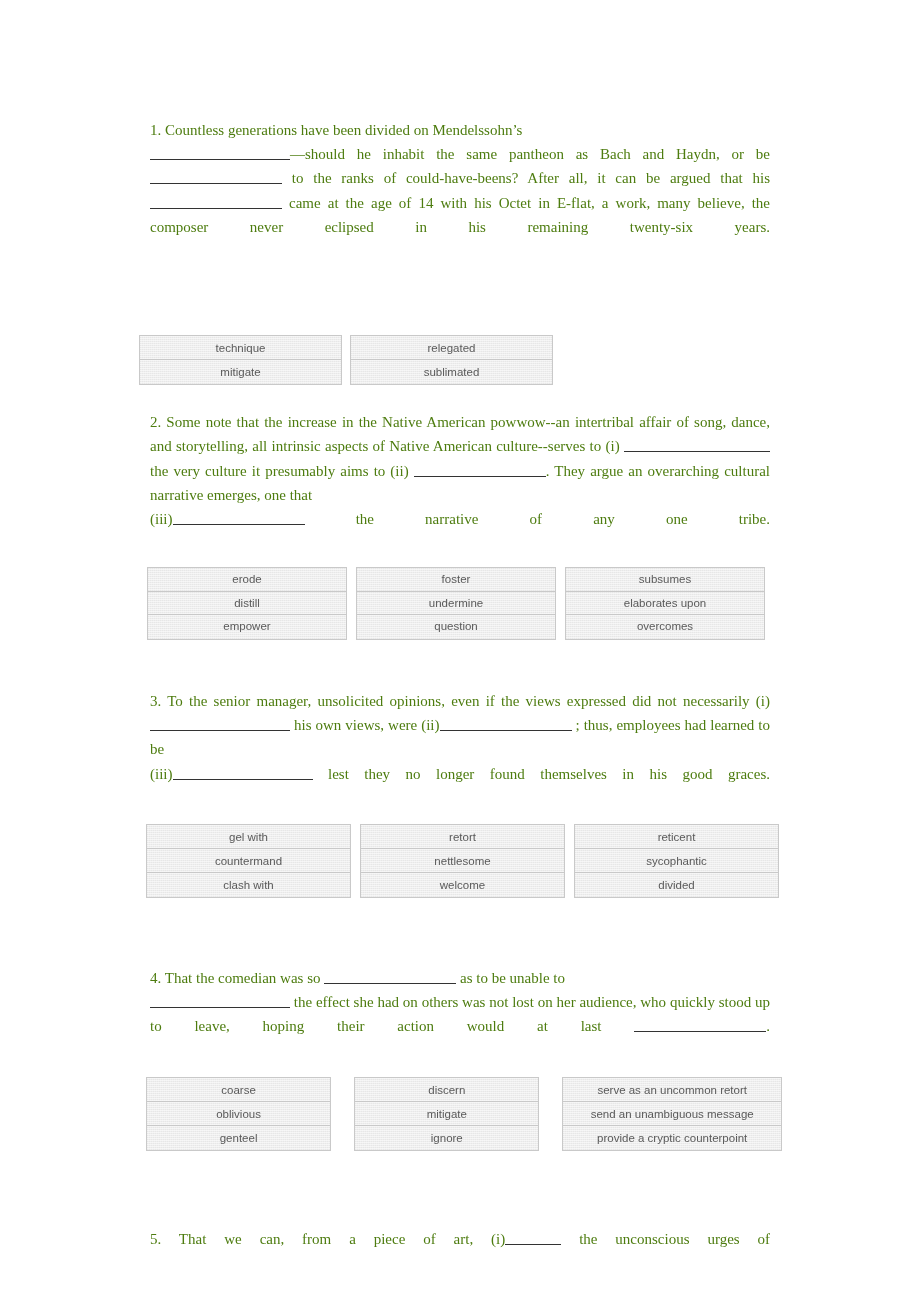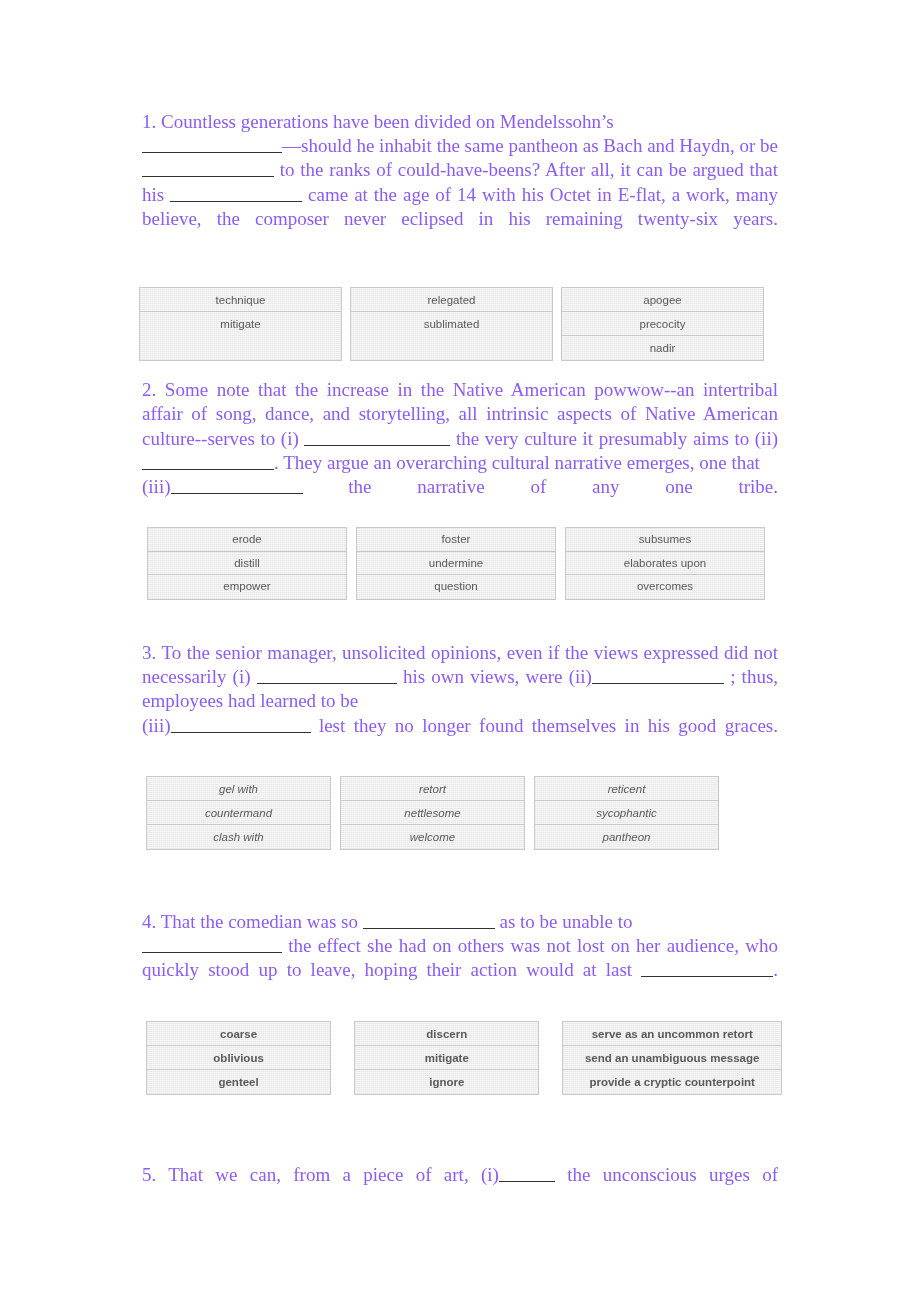--- a/index.html
+++ b/index.html
@@ -27,26 +27,26 @@
   .content {
     position: absolute;
     left: 138px;
     top: 106px;
     width: 644px;
   }
 
   
   .question {
     font-family: "Liberation Serif", serif;
-    font-size: 19px;
+    font-size: 15px;
     line-height: 24.2px;
     text-align: justify;
     text-justify: inter-word;
-    color: #8b5cf6;
-    margin: 4px;
+    color: #4d7c0f;
+    margin: 12px;
     -webkit-hyphens: none;
     hyphens: none;
   }
   .question::after {
     content: "";
     display: inline-block;
     width: 100%;
   }
   .question .nojust::after { content: none; }
 
@@ -85,32 +85,32 @@
     line-height: 24px;
     border-bottom: 1px solid #c9c9c9;
     box-sizing: border-box;
     white-space: nowrap;
     overflow: hidden;
   }
   .choice-cell:last-child { border-bottom: none; }
 
   
   .block-1 { margin-top: 32px; margin-left: 1px; gap: 8px; }
-  .block-1 .choice-col { width: 203px; }
+  .block-1 .choice-col { width: 203px; margin-top: 40px; }
   .block-1 .choice-cell { height: 24px; line-height: 24px; }
 
   .block-2 { margin-left: 9px; gap: 9px; }
   .block-2 .choice-col { width: 200px; }
   .block-2 .choice-cell { height: 23.5px; line-height: 23.5px; }
 
   .block-3 { margin-top: 14px; margin-left: 8px; gap: 9px; }
-  .block-3 .choice-col { width: 185px; font-style: italic; }
+  .block-3 .choice-col { width: 205px; }
   .block-3 .choice-cell { height: 24px; line-height: 24px; }
 
-  .block-4 { margin-top: 14px; margin-left: 8px; gap: 23px; font-weight: bold; }
+  .block-4 { margin-top: 14px; margin-left: 8px; gap: 23px; }
   .block-4 .choice-col { width: 204px; }
   .block-4 .choice-cell { height: 24px; line-height: 24px; }
   .block-4 .col-3 { width: 242px; }
 
   .gap-q2 { height: 13px; }
   .gap-q3 { height: 37px; }
   .gap-q4 { height: 56px; }
   .gap-q5 { height: 64px; }
 </style>
 </head>
@@ -123,25 +123,20 @@
 
     <div class="choices block-1">
       <div class="choice-col">
         <div class="choice-cell">technique</div>
         <div class="choice-cell">mitigate</div>
       </div>
       <div class="choice-col">
         <div class="choice-cell">relegated</div>
         <div class="choice-cell">sublimated</div>
       </div>
-      <div class="choice-col">
-        <div class="choice-cell">apogee</div>
-        <div class="choice-cell">precocity</div>
-        <div class="choice-cell">nadir</div>
-      </div>
     </div>
 
     <div class="gap-q2"></div>
 
     <p class="question"><span>2. Some note that the increase in the Native American powwow--an intertribal affair of song, dance, and storytelling, all intrinsic aspects of Native American culture--serves to (i)</span> <span class="blank b-xl"></span> <span>the very culture it presumably aims to (ii)</span> <span class="blank b-md"></span><span>. They argue an overarching cultural narrative emerges, one that</span><br><span>(iii)</span><span class="blank b-md"></span> <span class="nojust">the narrative of any one tribe.</span></p>
 
     <div class="choices block-2">
       <div class="choice-col">
         <div class="choice-cell">erode</div>
         <div class="choice-cell">distill</div>
@@ -170,21 +165,21 @@
         <div class="choice-cell">clash with</div>
       </div>
       <div class="choice-col">
         <div class="choice-cell">retort</div>
         <div class="choice-cell">nettlesome</div>
         <div class="choice-cell">welcome</div>
       </div>
       <div class="choice-col">
         <div class="choice-cell">reticent</div>
         <div class="choice-cell">sycophantic</div>
-        <div class="choice-cell">pantheon</div>
+        <div class="choice-cell">divided</div>
       </div>
     </div>
 
     <div class="gap-q4"></div>
 
     <p class="question"><span>4. That the comedian was so</span> <span class="blank b-md"></span> <span>as to be unable to</span><br><span class="blank b-lg"></span> <span>the effect she had on others was not lost on her audience, who quickly stood up to leave, hoping their action would at last</span> <span class="blank b-md"></span><span class="nojust">.</span></p>
 
     <div class="choices block-4">
       <div class="choice-col">
         <div class="choice-cell">coarse</div>

